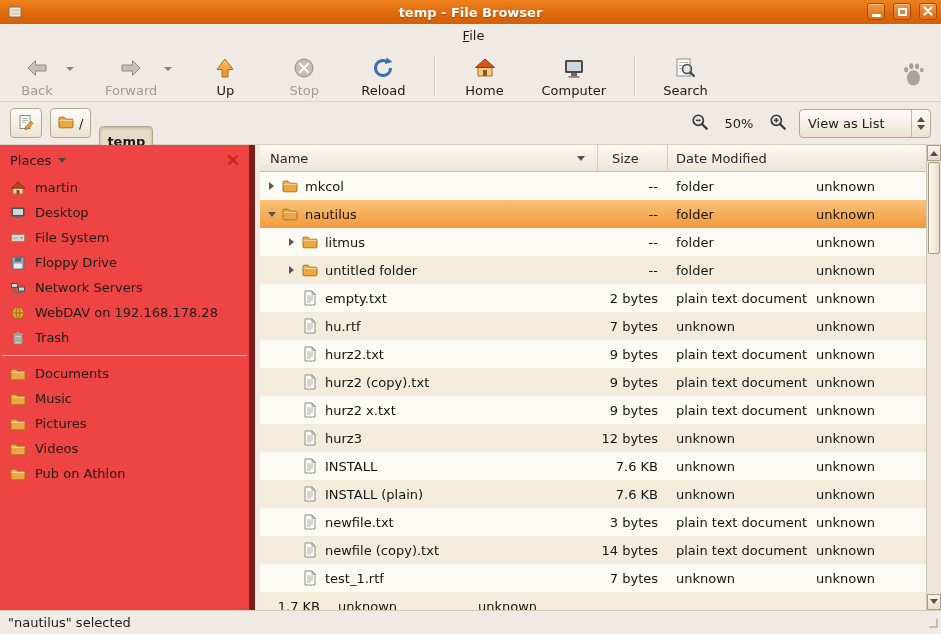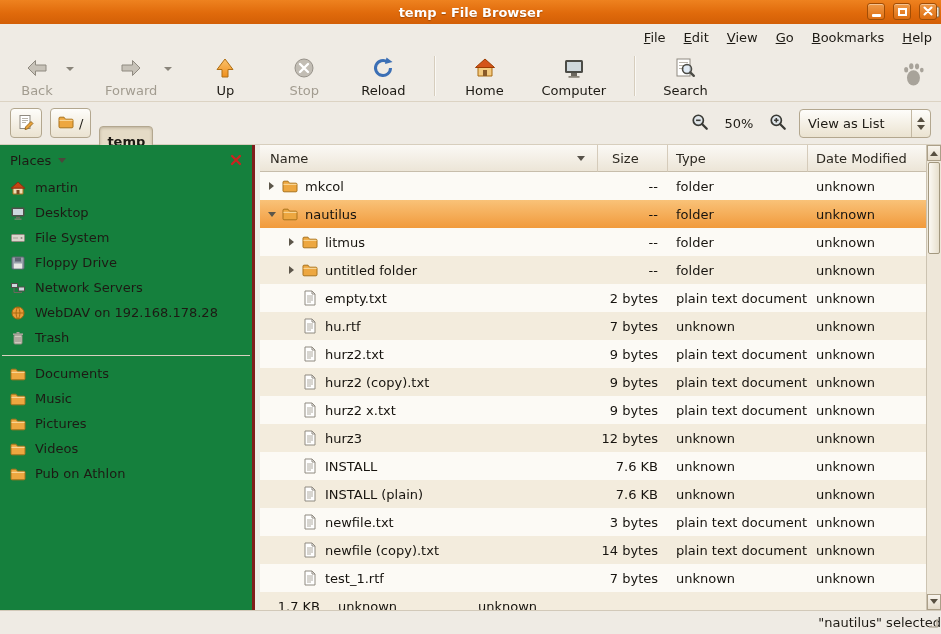--- a/index.html
+++ b/index.html
@@ -1,39 +1,39 @@
 <!DOCTYPE html>
 <html><head>
 <meta charset="utf-8">
 <style>
   html,body{margin:0;padding:0;}
   body{width:941px;height:634px;position:relative;overflow:hidden;
        font-family:"DejaVu Sans","Liberation Sans",sans-serif;font-size:13px;
        background:#efebe4;color:#1d1a14;}
-  .abs{position:absolute;justify-content:flex-end;}
+  .abs{position:absolute;}
 
   
   #titlebar{top:0;left:0;right:0;height:24px;
     background:linear-gradient(180deg,#ee821f 0%,#e06a0b 55%,#d35f06 100%);
     display:flex;align-items:center;}
   #title-icon{width:16px;height:16px;margin-left:7px;}
   #title{position:absolute;left:0;right:0;text-align:center;color:#fff;
     font-weight:bold;font-size:13px;text-shadow:0 1px 1px rgba(90,40,0,.45);}
   #wbtns{position:absolute;right:4px;top:3px;display:flex;gap:8px;}
   .wbtn{width:18px;height:17px;border:1px solid #a14d05;border-radius:3px;
     background:linear-gradient(#f09a47,#de6e12);box-sizing:border-box;
     display:flex;align-items:center;justify-content:center;
     box-shadow:inset 0 1px 0 rgba(255,255,255,.4);}
   .glyph-min{width:9px;height:3px;background:#fff;margin-top:8px;border-radius:1px;}
   .glyph-max{width:9px;height:8px;border:2px solid #fff;box-sizing:border-box;}
   .wbtn svg{width:10px;height:10px;}
 
   
   #menubar{top:24px;left:0;right:0;height:26px;background:#efebe4;
-    display:flex;align-items:center;padding-left:12px;}
+    display:flex;align-items:center;padding-left:6px;flex-direction:column;}
   .menu-item{display:inline-block;padding:4px 9px;font-size:13px;cursor:default;}
   .menu-item::first-letter{text-decoration:underline;}
 
   
   #toolbar{top:50px;left:0;right:0;height:52px;background:#efebe4;
     border-bottom:1px solid #dcd3c3;display:flex;align-items:center;
     padding:0 8px;gap:21px;box-sizing:border-box;}
   .tbtn{display:flex;flex-direction:column;align-items:center;justify-content:center;
     min-width:44px;padding:3px 7px 1px;gap:3px;position:relative;border-radius:4px;}
   .tbtn.hasdrop{padding-right:18px;}
@@ -64,22 +64,22 @@
   #view-combo{width:132px;height:29px;border:1px solid #b3a78f;border-radius:4px;
     background:linear-gradient(#fefdfa,#ebe3d1);display:flex;align-items:stretch;
     box-sizing:border-box;}
   #view-combo .combo-label{flex:1;display:flex;align-items:center;padding-left:8px;}
   #view-combo .combo-stepper{width:18px;border-left:1px solid #c3b8a2;
     display:flex;flex-direction:column;align-items:center;justify-content:center;gap:3px;}
   .tri-up{width:0;height:0;border:4px solid transparent;border-bottom:5px solid #574f41;margin-top:-3px;}
   .tri-down{width:0;height:0;border:4px solid transparent;border-top:5px solid #574f41;margin-bottom:-3px;}
 
   
-  #sidebar{top:145px;left:0;width:255px;bottom:24px;background:#15803d;
-    border-right:3px solid #7f1d1d;box-sizing:border-box;overflow:hidden;}
+  #sidebar{top:145px;left:0;width:255px;bottom:24px;background:#ef4444;
+    border-right:6px solid #7f1d1d;box-sizing:border-box;overflow:hidden;}
   #places-header{height:30px;display:flex;align-items:center;padding:0 7px 0 10px;}
   #places-caret{width:0;height:0;border:4px solid transparent;border-top:5px solid #4c473c;
     margin-left:7px;margin-top:4px;}
   #places-spacer{flex:1;}
   #places-close{width:18px;height:18px;display:flex;align-items:center;justify-content:center;}
   #places-close svg{width:14px;height:14px;}
   .side-item{height:25px;display:flex;align-items:center;gap:9px;padding-left:10px;}
   .side-item .sicon{width:16px;height:16px;flex:0 0 16px;}
   .side-item .sicon svg{width:16px;height:16px;display:block;}
   .side-sep{border-top:1px solid #d8d0c0;margin:5px 2px;}
@@ -442,23 +442,20 @@
 
 <div id="filelist" class="abs">
   <div id="listheader">
     <div class="hcell h-name">
       <span>Name</span>
       <span class="sortarrow"></span>
     </div>
     <div class="hcell h-size">
       <span>Size</span>
     </div>
-    <div class="hcell h-type">
-      <span>Type</span>
-    </div>
     <div class="hcell h-modified">
       <span>Date Modified</span>
     </div>
   </div>
   <div id="rows">
       <div class="row">
         <div class="cell name">
           <span class="ind" style="width: 4px;"></span>
           <span class="expander collapsed"></span>
           <span class="ficon">

